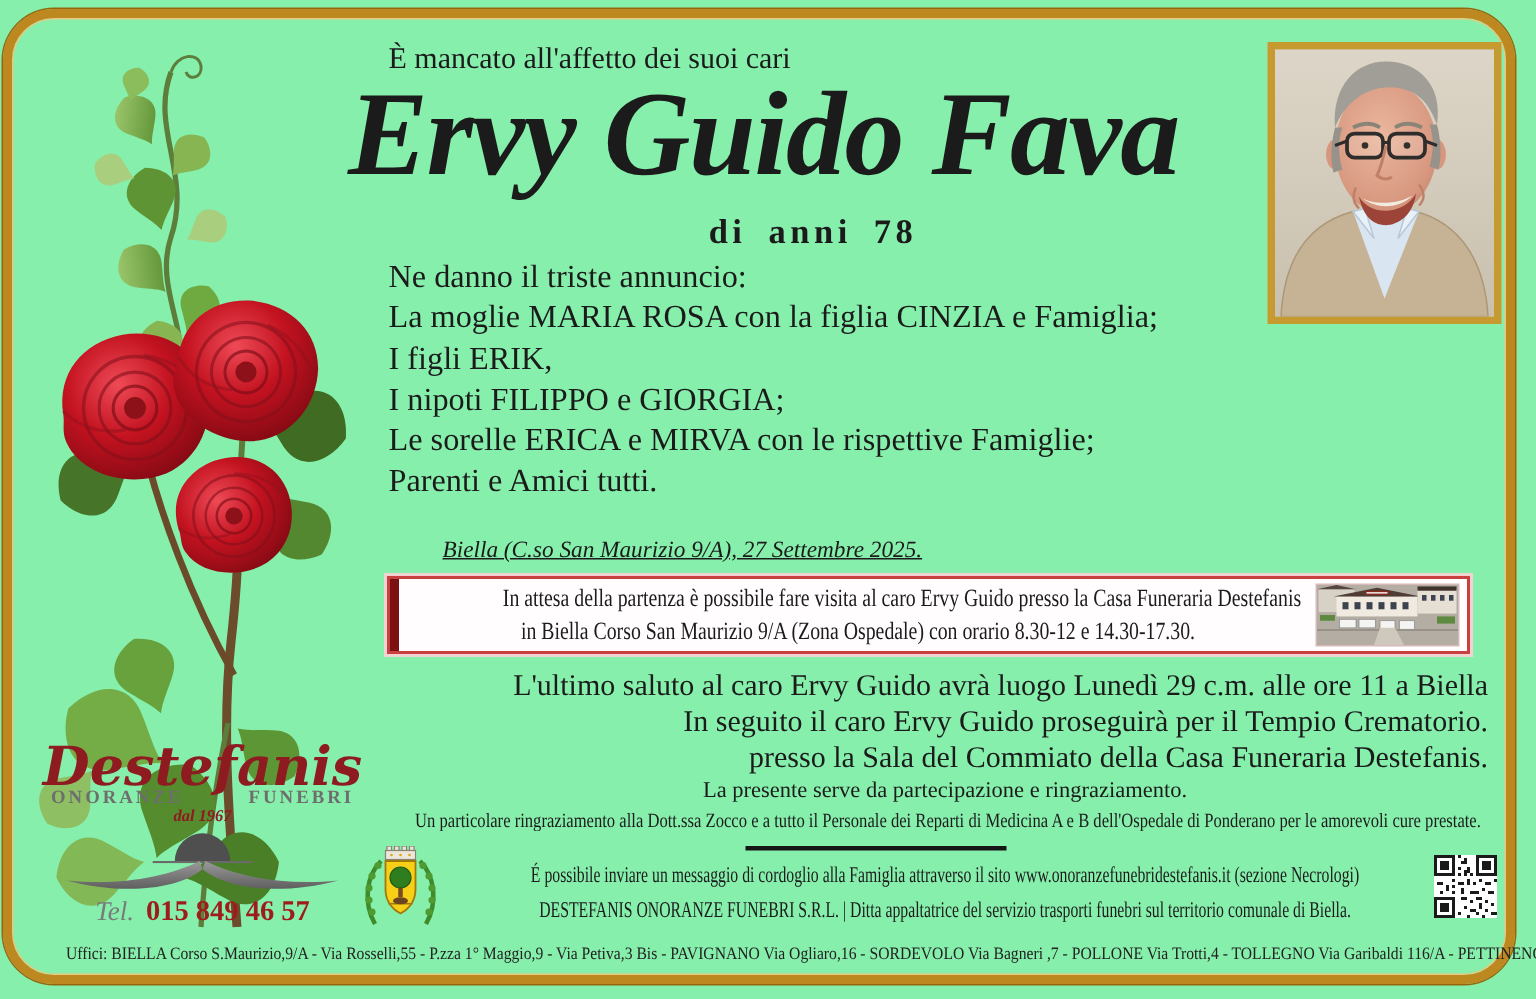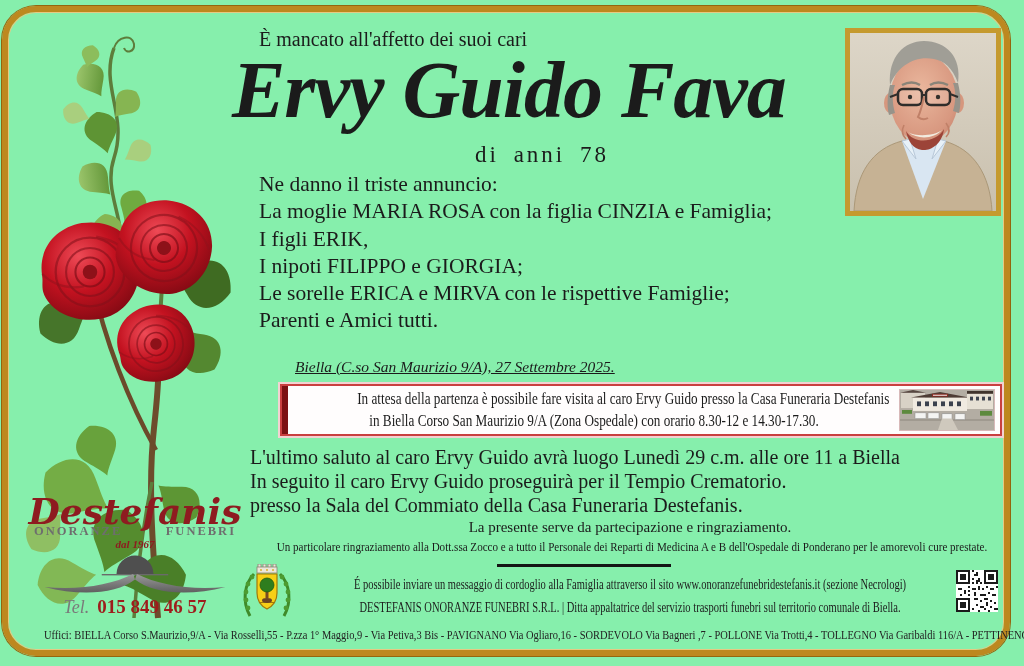--- a/index.html
+++ b/index.html
@@ -8,38 +8,38 @@
   .abs{position:absolute;}
 
   
   .gold-frame{position:absolute;left:2px;top:6px;right:14px;bottom:10px;border:6px solid #bd881f;
               border-radius:34px;box-shadow:inset 0 0 0 1px #e7c983,0 0 0 1px #93660e;pointer-events:none;}
 
   
   .intro{left:259px;top:28px;font-size:20px;}
   .name{left:232px;top:44px;width:620px;text-align:left;font-size:80px;font-weight:bold;
         font-style:italic;line-height:92px;letter-spacing:-1px;}
-  .age{left:232px;top:142px;width:620px;text-align:center;font-size:23px;font-weight:normal;
+  .age{left:232px;top:142px;width:620px;text-align:center;font-size:23px;font-weight:bold;
        letter-spacing:3px;word-spacing:6px;}
 
   
   .family{left:259px;top:171px;font-size:21.5px;line-height:27.3px;}
   .family .indent{padding-left:58px;}
   .place-date{left:259px;top:358px;font-size:15.5px;font-style:italic;text-decoration:underline;margin-left:36px;}
 
   
   .visit-box{left:258px;top:384px;width:722px;height:52px;border:2px solid #c94040;
-             background:#fffdfd;box-shadow:0 0 0 2px #f3d2d2;box-sizing:border-box;margin-left:22px;}
+             background:#fffdfd;box-shadow:0 0 0 2px #f3d2d2;box-sizing:border-box;}
   .visit-bar{position:absolute;left:0;top:0;bottom:0;width:6px;background:#7c1113;}
   .visit-text{position:absolute;left:16px;right:110px;top:2px;text-align:center;font-size:16.5px;line-height:22px;}
   .visit-text div{white-space:nowrap;transform:scaleX(0.8);transform-origin:50% 50%;}
   .visit-photo{position:absolute;right:5px;top:3px;width:96px;height:42px;border:1px solid #d8b9b9;box-sizing:border-box;}
 
   
-  .funeral{left:250px;top:446px;width:742px;text-align:left;font-size:20px;line-height:23.8px;}
+  .funeral{left:250px;top:446px;width:742px;text-align:right;font-size:20px;line-height:23.8px;}
 
   
   .part1{left:240px;top:519px;width:780px;text-align:center;font-size:15px;}
   .part2{left:112px;top:539px;width:1040px;text-align:center;font-size:13.5px;
          white-space:nowrap;transform:scaleX(0.82);transform-origin:50% 50%;}
 
   .divider{left:497px;top:564px;width:174px;height:3px;background:#151515;}
 
   
   .condolence{left:120px;top:573px;width:1020px;text-align:center;font-size:15px;line-height:22.5px;}

